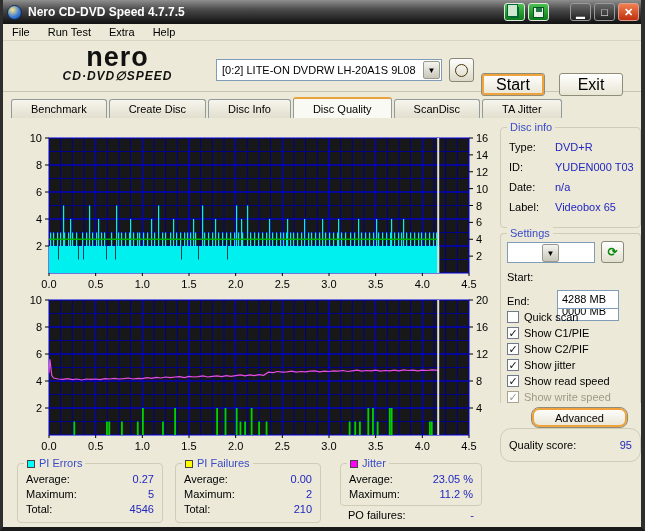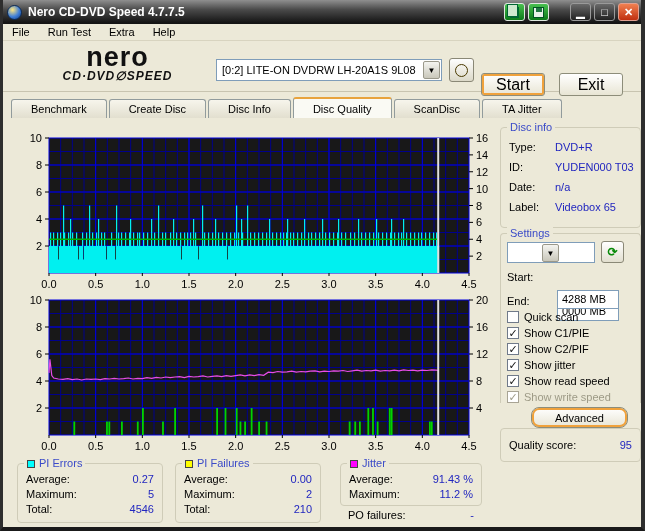--- a/index.html
+++ b/index.html
@@ -810,21 +810,21 @@
         </div>
         <div class="cb-row disabled" style="top: 157px;">
           <span class="cb-box">✓</span>
           <span>Show write speed</span>
         </div>
       </div>
   </div>
 
   <div class="adv-btn">Advanced</div>
 
-  <div class="groupbox" style="left:497px; top:428px; width:141px; height:34px;">
+  <div class="groupbox" style="left:497px; top:428px; width:141px; height:34px;border-radius:11px;">
     <div class="gb-row" style="top:10px;">
       <span>Quality score:</span>
       <span class="val">95</span>
     </div>
   </div>
 
 
   <div class="groupbox" style="left:14px; top:463px; width:146px; height:60px;">
     <span class="gb-title"><span class="swatch" style="background: rgb(0, 255, 255);"></span><span>PI Errors</span></span>
     <div id="stat-rows-0">
@@ -857,21 +857,21 @@
           <span>Total:</span>
           <span class="val">210</span>
         </div>
       </div>
   </div>
   <div class="groupbox" style="left:337px; top:463px; width:142px; height:43px;">
     <span class="gb-title"><span class="swatch" style="background: rgb(255, 0, 255);"></span><span>Jitter</span></span>
     <div id="stat-rows-2">
         <div class="gb-row" style="top: 9px;">
           <span>Average:</span>
-          <span class="val">91.43 %</span>
+          <span class="val">23.05 %</span>
         </div>
         <div class="gb-row" style="top: 24px;">
           <span>Maximum:</span>
           <span class="val">11.2 %</span>
         </div>
       </div>
   </div>
   <div class="gb-row" style="position:absolute; left:345px; top:509px; width:126px; font-size:11px;">
     <span>PO failures:</span>
     <span class="val">-</span>

